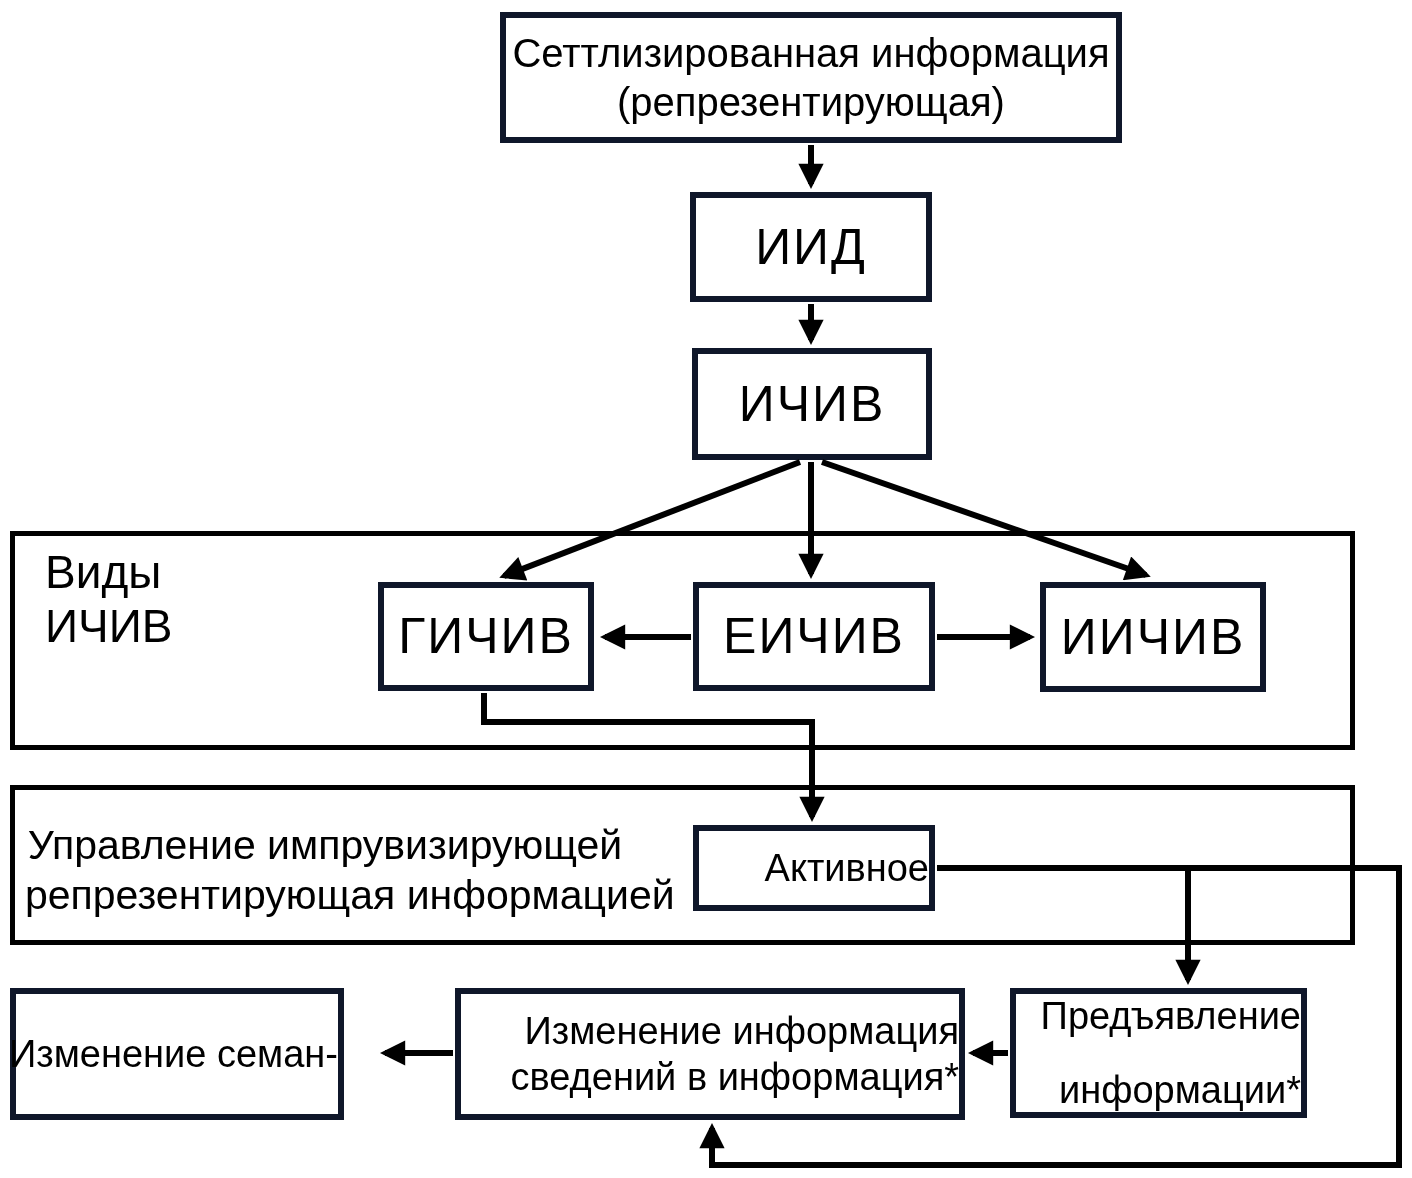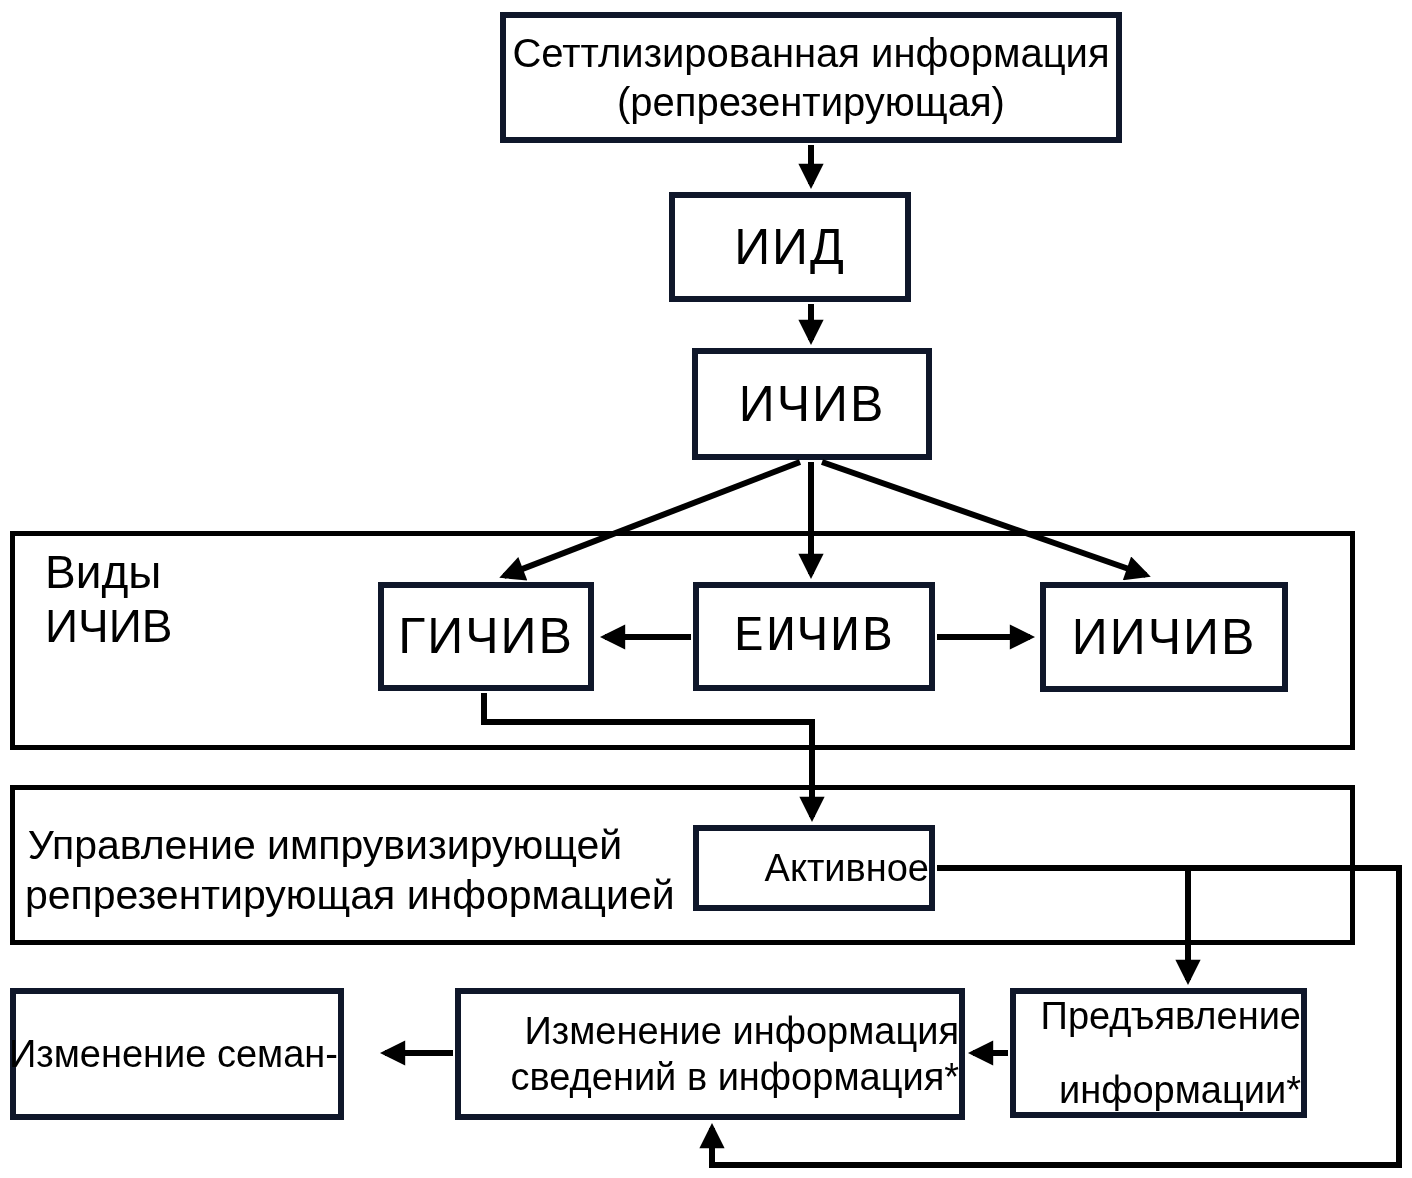--- a/index.html
+++ b/index.html
@@ -80,37 +80,37 @@
   <div class="container-label-2" style="left:25px; top:820px; width:600px;">
     <span class="l">Управление импрувизирующей</span><br>
     <span class="l">репрезентирующая информацией</span>
   </div>
 
   <div class="node fs-top" style="left:500px; top:12px; width:622px; height:131px;">
     <span class="l">Сеттлизированная информация</span>
     <span class="l">(репрезентирующая)</span>
   </div>
 
-  <div class="node fs-node" style="left:669px; top:192px; width:242px; height:110px;">
+  <div class="node fs-node" style="left:690px; top:192px; width:242px; height:110px;">
     <span class="l">ИИД</span>
   </div>
 
   <div class="node fs-node" style="left:692px; top:348px; width:240px; height:112px;">
     <span class="l">ИЧИВ</span>
   </div>
 
   <div class="node fs-node" style="left:378px; top:582px; width:216px; height:109px;">
     <span class="l">ГИЧИВ</span>
   </div>
 
-  <div class="node fs-node" style="left:693px; top:582px; width:242px; height:109px;font-family:Liberation Mono, monospace;">
+  <div class="node fs-node" style="left:693px; top:582px; width:242px; height:109px;">
     <span class="l">ЕИЧИВ</span>
   </div>
 
-  <div class="node fs-node" style="left:1040px; top:582px; width:248px; height:110px;">
+  <div class="node fs-node" style="left:1040px; top:582px; width:226px; height:110px;">
     <span class="l">ИИЧИВ</span>
   </div>
 
   <div class="node fs-small" style="left:693px; top:825px; width:242px; height:86px;">
     <span class="l">Активное</span>
   </div>
 
   <div class="node fs-small" style="left:10px; top:988px; width:334px; height:132px;">
     <span class="l">Изменение семан-</span>
   </div>

